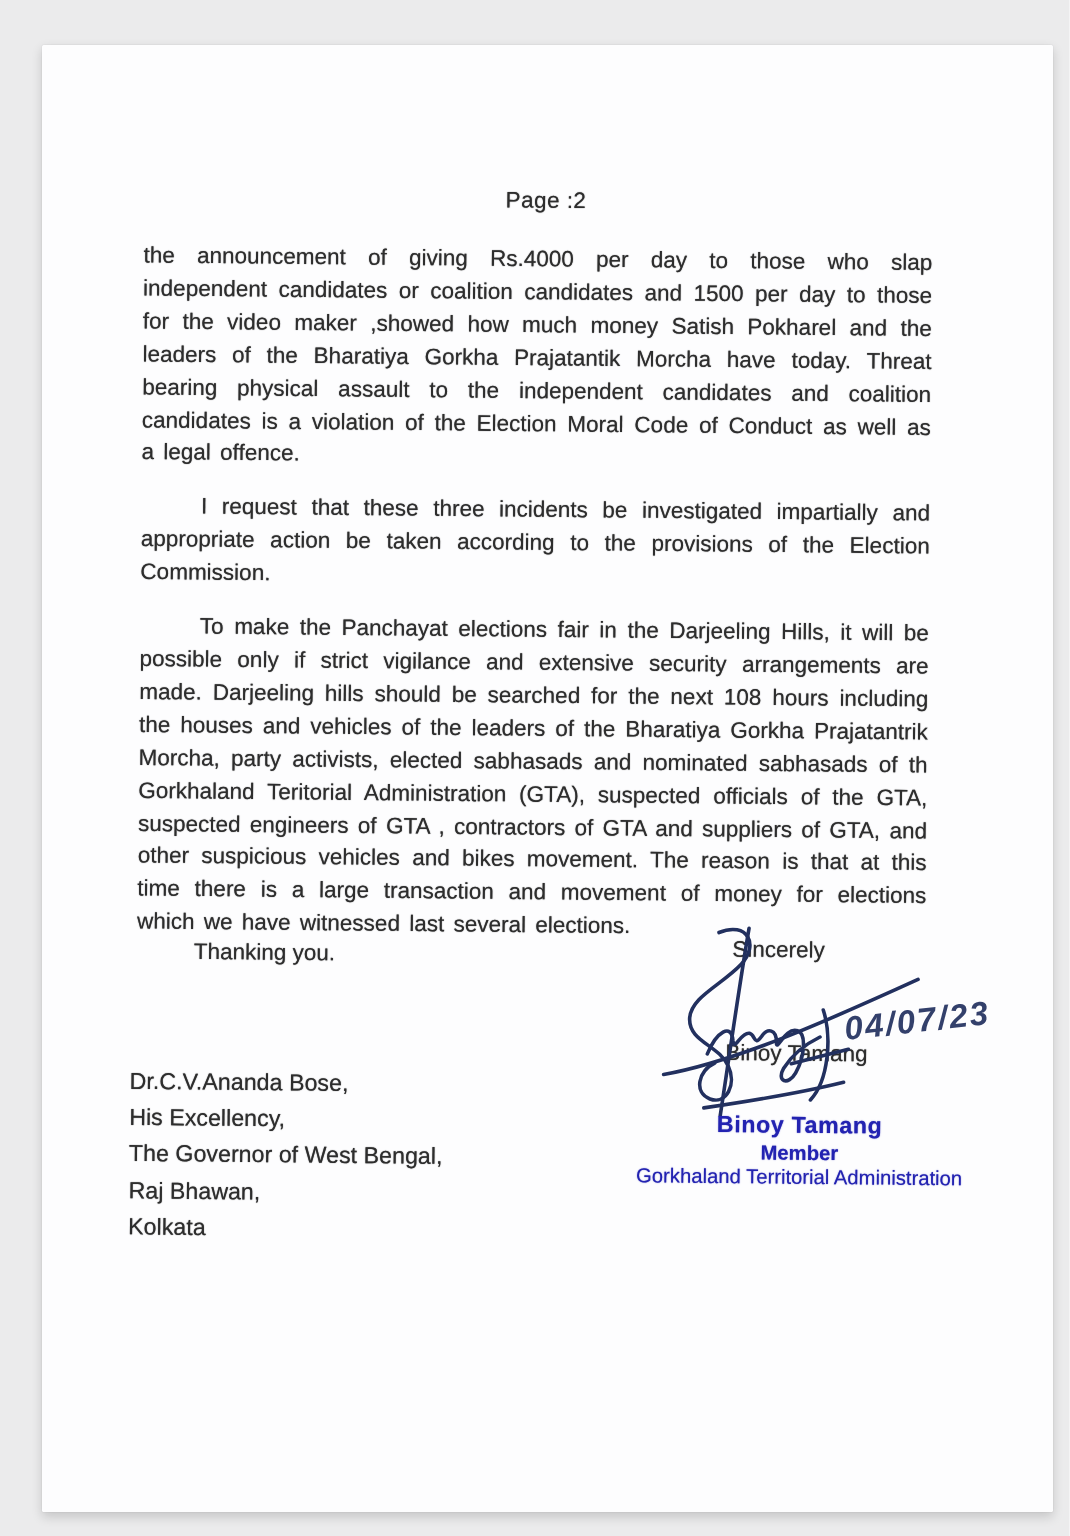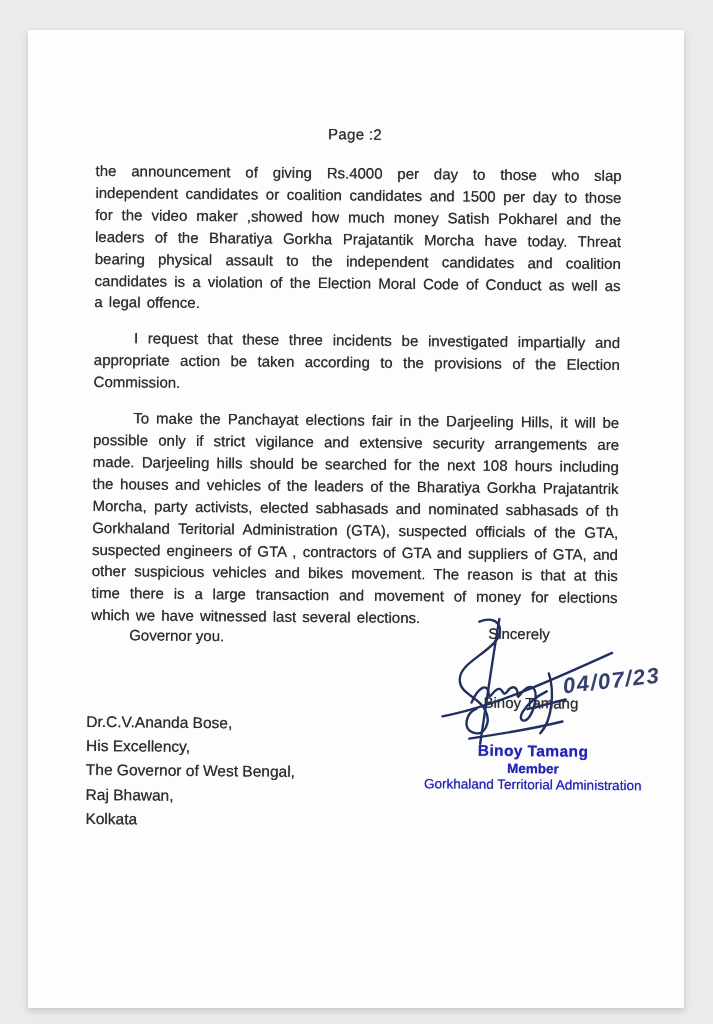--- a/index.html
+++ b/index.html
@@ -9,20 +9,21 @@
   body{
     width:713px;height:1024px;position:relative;overflow:hidden;
     background:var(--backdrop);
     font-family:"Liberation Sans",sans-serif;
   }
   .paper{
     position:absolute;left:28px;top:30px;width:656px;height:978px;
     background:var(--paper);
     box-shadow:0 3px 7px rgba(0,0,0,.16),0 0 1px rgba(0,0,0,.12);
     border-radius:1px;
+    padding-left:18px;
   }
   .content{
     position:absolute;inset:0;color:var(--body);
     transform:rotate(.55deg);transform-origin:70px 0;
     text-shadow:0 0 .7px rgba(45,45,45,.8);
   }
   .page-header{
     position:absolute;top:93px;left:0;width:100%;text-align:center;
     font-size:15px;letter-spacing:.3px;
   }
@@ -59,21 +60,21 @@
   <div class="content">
 
     <div class="page-header">Page :2</div>
 
     <div class="body-text">
       <p class="para">the announcement of giving Rs.4000 per day to those who slap independent candidates or coalition candidates and 1500 per day to those for the video maker ,showed how much money Satish Pokharel and the leaders of the Bharatiya Gorkha Prajatantik Morcha have today. Threat bearing physical assault to the independent candidates and coalition candidates is a violation of the Election Moral Code of Conduct as well as a legal offence.</p>
       <p class="para indent">I request that these three incidents be investigated impartially and appropriate action be taken according to the provisions of the Election Commission.</p>
       <p class="para indent">To make the Panchayat elections fair in the Darjeeling Hills, it will be possible only if strict vigilance and extensive security arrangements are made. Darjeeling hills should be searched for the next 108 hours including the houses and vehicles of the leaders of the Bharatiya Gorkha Prajatantrik Morcha, party activists, elected sabhasads and nominated sabhasads of th Gorkhaland Teritorial Administration (GTA), suspected officials of the GTA, suspected engineers of GTA , contractors of GTA and suppliers of GTA, and other suspicious vehicles and bikes movement. The reason is that at this time there is a large transaction and movement of money for elections which we have witnessed last several elections.</p>
     </div>
 
-    <div class="thanking">Governor you.</div>
+    <div class="thanking">Thanking you.</div>
 
     <div class="sincerely">Sincerely</div>
     <div class="sig-name">Binoy Tamang</div>
     <div class="sig-date">04/07/23</div>
 
     <svg class="sig-svg" width="250" height="150" viewBox="0 0 250 150">
       <g fill="none" stroke="currentColor" stroke-width="2.4" stroke-linecap="round" stroke-linejoin="round">
         <path d="M43,6 C62,-2 70,14 58,27 C45,41 25,49 24,63 C23,79 44,81 50,95 C56,107 49,121 38,117 C27,113 30,98 41,93"></path>
         <path d="M63,3 C57,40 51,86 45,128"></path>
         <path d="M36,87 C42,72 52,66 53,78 C54,86 58,72 64,73 C68,74 67,82 72,75 C76,69 82,70 82,79 C82,86 88,68 96,71 C102,73 101,88 95,99 C90,108 82,105 87,96 C92,88 101,80 111,75"></path>

